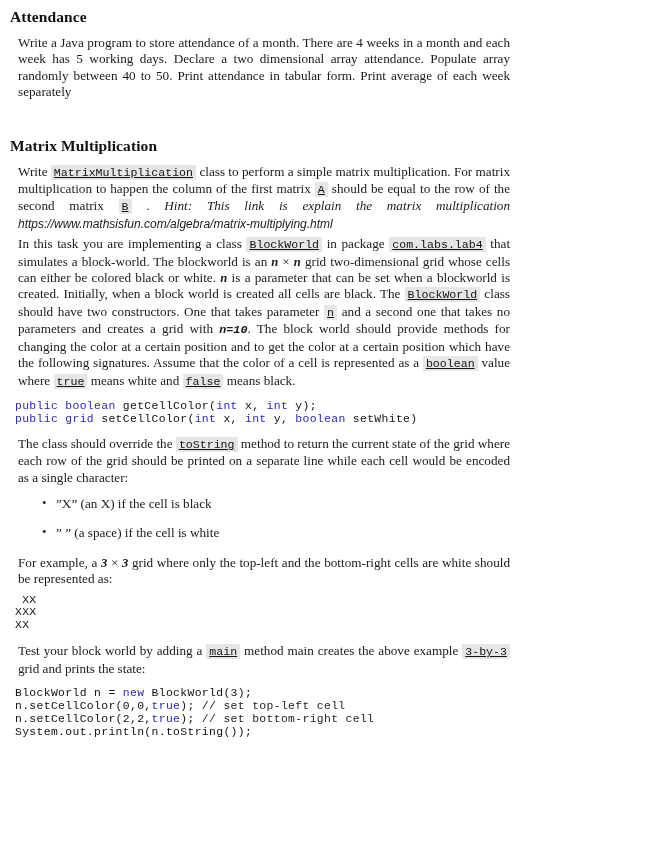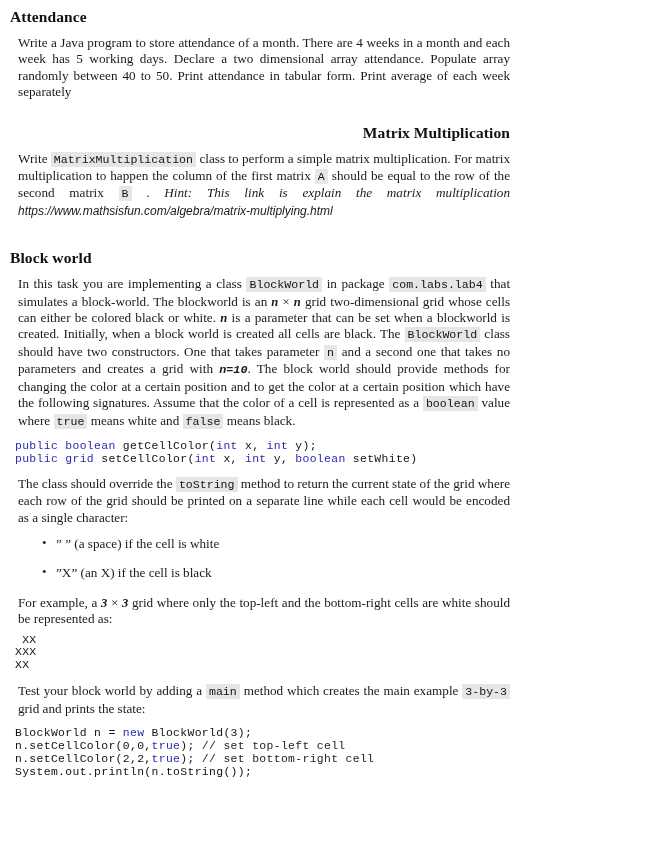--- a/index.html
+++ b/index.html
@@ -20,40 +20,41 @@
     width: 532px;
   }
   h2.section {
     font-family: "Liberation Serif", "DejaVu Serif", serif;
     font-size: 15.5px;
     font-weight: bold;
     margin: 0 0 9px 0;
     letter-spacing: 0.1px;
     color: #111111;
   }
-  h2.section.spaced { margin-top: 23px; text-align: right; }
+  h2.section.spaced { margin-top: 36px; }
   h2.section.spaced-lg { margin-top: 30px; }
 
   p.para {
     font-size: 13.2px;
     line-height: 16.4px;
     margin: 0 0 10px 8px;
     text-align: justify;
     text-justify: inter-word;
     color: #1a1a1a;
   }
   p.tight { margin-bottom: 4px; }
 
   code.inline {
     font-family: "Liberation Mono", "DejaVu Sans Mono", monospace;
     font-size: 11.6px;
     background: #e6e6e6;
     padding: 1px 3px;
     color: #141414;
     white-space: nowrap;
+    text-decoration: underline;
   }
   .mathit {
     font-style: italic;
     font-family: "Liberation Serif", "DejaVu Serif", serif;
     font-weight: bold;
     font-size: 12.6px;
   }
   .monoit {
     font-family: "Liberation Mono", "DejaVu Sans Mono", monospace;
     font-style: italic;
@@ -109,40 +110,39 @@
 
 <div class="page">
 
   <h2 class="section">Attendance</h2>
   <p class="para">Write a Java program to store attendance of a month. There are 4 weeks in a month and each week has 5 working days. Declare a two dimensional array attendance. Populate array randomly between 40 to 50. Print attendance in tabular form. Print average of each week separately</p>
 
   <h2 class="section spaced">Matrix Multiplication</h2>
   <p class="para tight"><span>Write</span> <code class="inline">MatrixMultiplication</code> <span>class to perform a simple matrix multiplication. For matrix multiplication to happen the column of the first matrix</span> <code class="inline">A</code> <span>should be equal to the row of the second matrix</span> <code class="inline">B</code> <span>.</span> <span class="hint">Hint: This link is explain the matrix multiplication</span> <span class="urlit">https://www.mathsisfun.com/algebra/matrix-multiplying.html</span></p>
 
 
-  <h2 class="section spaced-lg">Block world</h2>
 
   <p class="para"><span>In this task you are implementing a class</span> <code class="inline">BlockWorld</code> <span>in package</span> <code class="inline">com.labs.lab4</code> <span>that simulates a block-world. The blockworld is an</span> <span class="mathit">n</span> <span>×</span> <span class="mathit">n</span> <span>grid two-dimensional grid whose cells can either be colored black or white.</span> <span class="mathit">n</span> <span>is a parameter that can be set when a blockworld is created. Initially, when a block world is created all cells are black. The</span> <code class="inline">BlockWorld</code> <span>class should have two constructors. One that takes parameter</span> <code class="inline">n</code> <span>and a second one that takes no parameters and creates a grid with</span> <span class="monoit">n=10</span><span>. The block world should provide methods for changing the color at a certain position and to get the color at a certain position which have the following signatures. Assume that the color of a cell is represented as a</span> <code class="inline">boolean</code> <span>value where</span> <code class="inline">true</code> <span>means white and</span> <code class="inline">false</code> <span>means black.</span></p>
 
   <pre class="codeblock"><span class="kw">public</span> <span class="kw">boolean</span><span> getCellColor(</span><span class="kw">int</span><span> x, </span><span class="kw">int</span><span> y);</span>
 <span class="kw">public</span> <span class="kw">grid</span><span> setCellColor(</span><span class="kw">int</span><span> x, </span><span class="kw">int</span><span> y, </span><span class="kw">boolean</span><span> setWhite)</span></pre>
 
   <p class="para" style="margin-top:10px;"><span>The class should override the</span> <code class="inline">toString</code> <span>method to return the current state of the grid where each row of the grid should be printed on a separate line while each cell would be encoded as a single character:</span></p>
 
   <ul class="bullets">
+    <li>”X” (an X) if the cell is black</li>
     <li>” ” (a space) if the cell is white</li>
-    <li>”X” (an X) if the cell is black</li>
   </ul>
 
   <p class="para tight"><span>For example, a</span> <span class="mathit">3</span> <span>×</span> <span class="mathit">3</span> <span>grid where only the top-left and the bottom-right cells are white should be represented as:</span></p>
 
   <pre class="codeblock gap-sm"> XX
 XXX
 XX</pre>
 
-  <p class="para" style="margin-top:11px;"><span>Test your block world by adding a</span> <code class="inline">main</code> <span>method which creates the main example</span> <code class="inline">3-by-3</code> <span>grid and prints the state:</span></p>
+  <p class="para" style="margin-top:11px;"><span>Test your block world by adding a</span> <code class="inline">main</code> <span>method main creates the above example</span> <code class="inline">3-by-3</code> <span>grid and prints the state:</span></p>
 
   <pre class="codeblock gap-sm"><span>BlockWorld n = </span><span class="kw">new</span><span> BlockWorld(3);</span>
 <span>n.setCellColor(0,0,</span><span class="kw">true</span><span>); </span><span class="cmt">// set top-left cell</span>
 <span>n.setCellColor(2,2,</span><span class="kw">true</span><span>); </span><span class="cmt">// set bottom-right cell</span>
 <span>System.out.println(n.toString());</span></pre>
 
 </div>
 
 </body></html>

